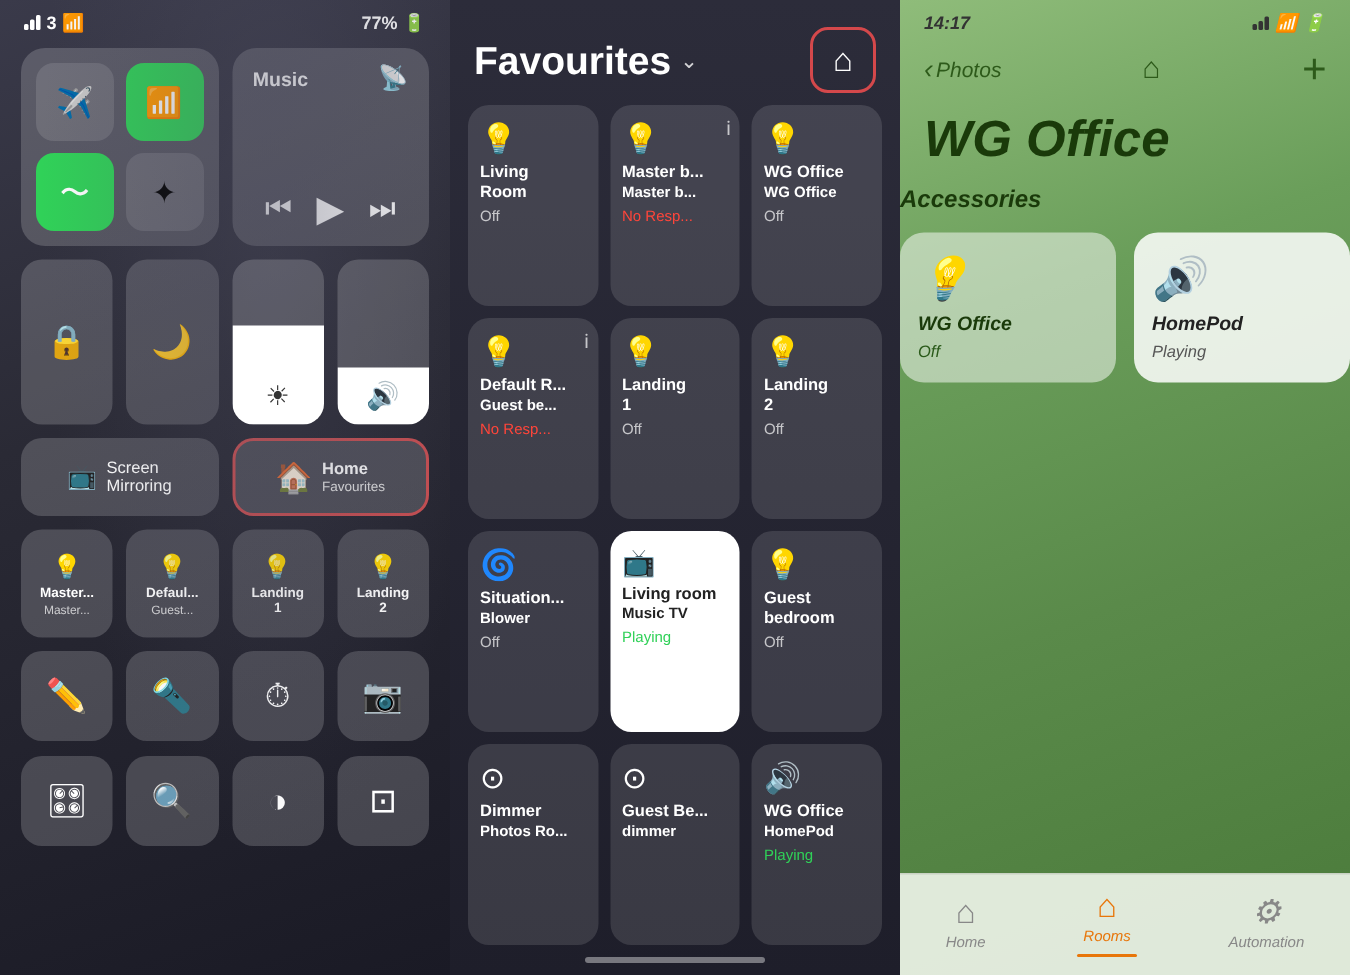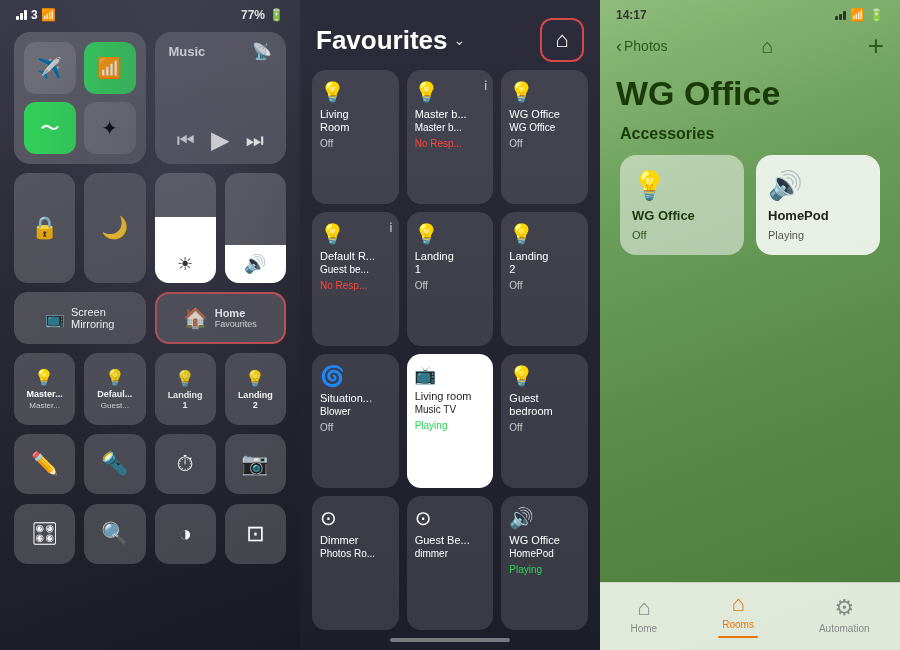--- a/index.html
+++ b/index.html
@@ -91,38 +91,39 @@
       background: rgba(255,255,255,0.12);
       border-radius: 14px;
       padding: 10px 8px;
       display: flex; flex-direction: column;
       gap: 4px;
       color: white;
       min-height: 90px;
     }
     .acc-tile.tv-active { background: white; color: #222; }
     .acc-tile .acc-icon { font-size: 20px; }
-    .acc-tile .acc-name { font-size: 11px; font-weight: 400; line-height: 1.2; }
+    .acc-tile .acc-name { font-size: 11px; font-weight: 700; line-height: 1.2; }
     .acc-tile .acc-sub { font-size: 10px; opacity: 0.7; }
     .acc-tile .acc-sub.no-resp { color: #ff453a; opacity: 1; font-size: 10px; }
     .acc-tile .acc-sub.playing { color: #30d158; opacity: 1; font-size: 10px; }
 
     .home-scroll-indicator {
       display: flex; justify-content: center; padding: 8px;
     }
     .scroll-bar { width: 120px; height: 4px; background: rgba(255,255,255,0.4); border-radius: 2px; }
 
     
     .panel-3 {
       width: 300px;
       height: 650px;
       background: linear-gradient(160deg, #8fbc7a 0%, #6a9e5a 30%, #5a8a4a 60%, #4a7a3a 100%);
       flex-shrink: 0;
       display: flex;
       flex-direction: column;
+      font-style: italic;
     }
 
     .status-bar-3 {
       display: flex;
       justify-content: space-between;
       align-items: center;
       padding: 8px 16px 4px;
       color: #333;
       font-size: 12px;
       font-weight: 600;
@@ -137,21 +138,21 @@
     }
     .nav-back { font-size: 14px; display: flex; align-items: center; gap: 2px; color: #2d5a1a; }
 
     .wg-title {
       padding: 4px 16px 12px;
       font-size: 34px;
       font-weight: 700;
       color: #1a3a0a;
     }
 
-    .wg-content { flex: 1; padding: 0 20px; }
+    .wg-content { flex: 1; padding: 0 0; }
 
     .accessories-label {
       font-size: 16px;
       font-weight: 600;
       color: #1a3a0a;
       margin-bottom: 12px;
     }
 
     .wg-accessories-grid {
       display: grid;

